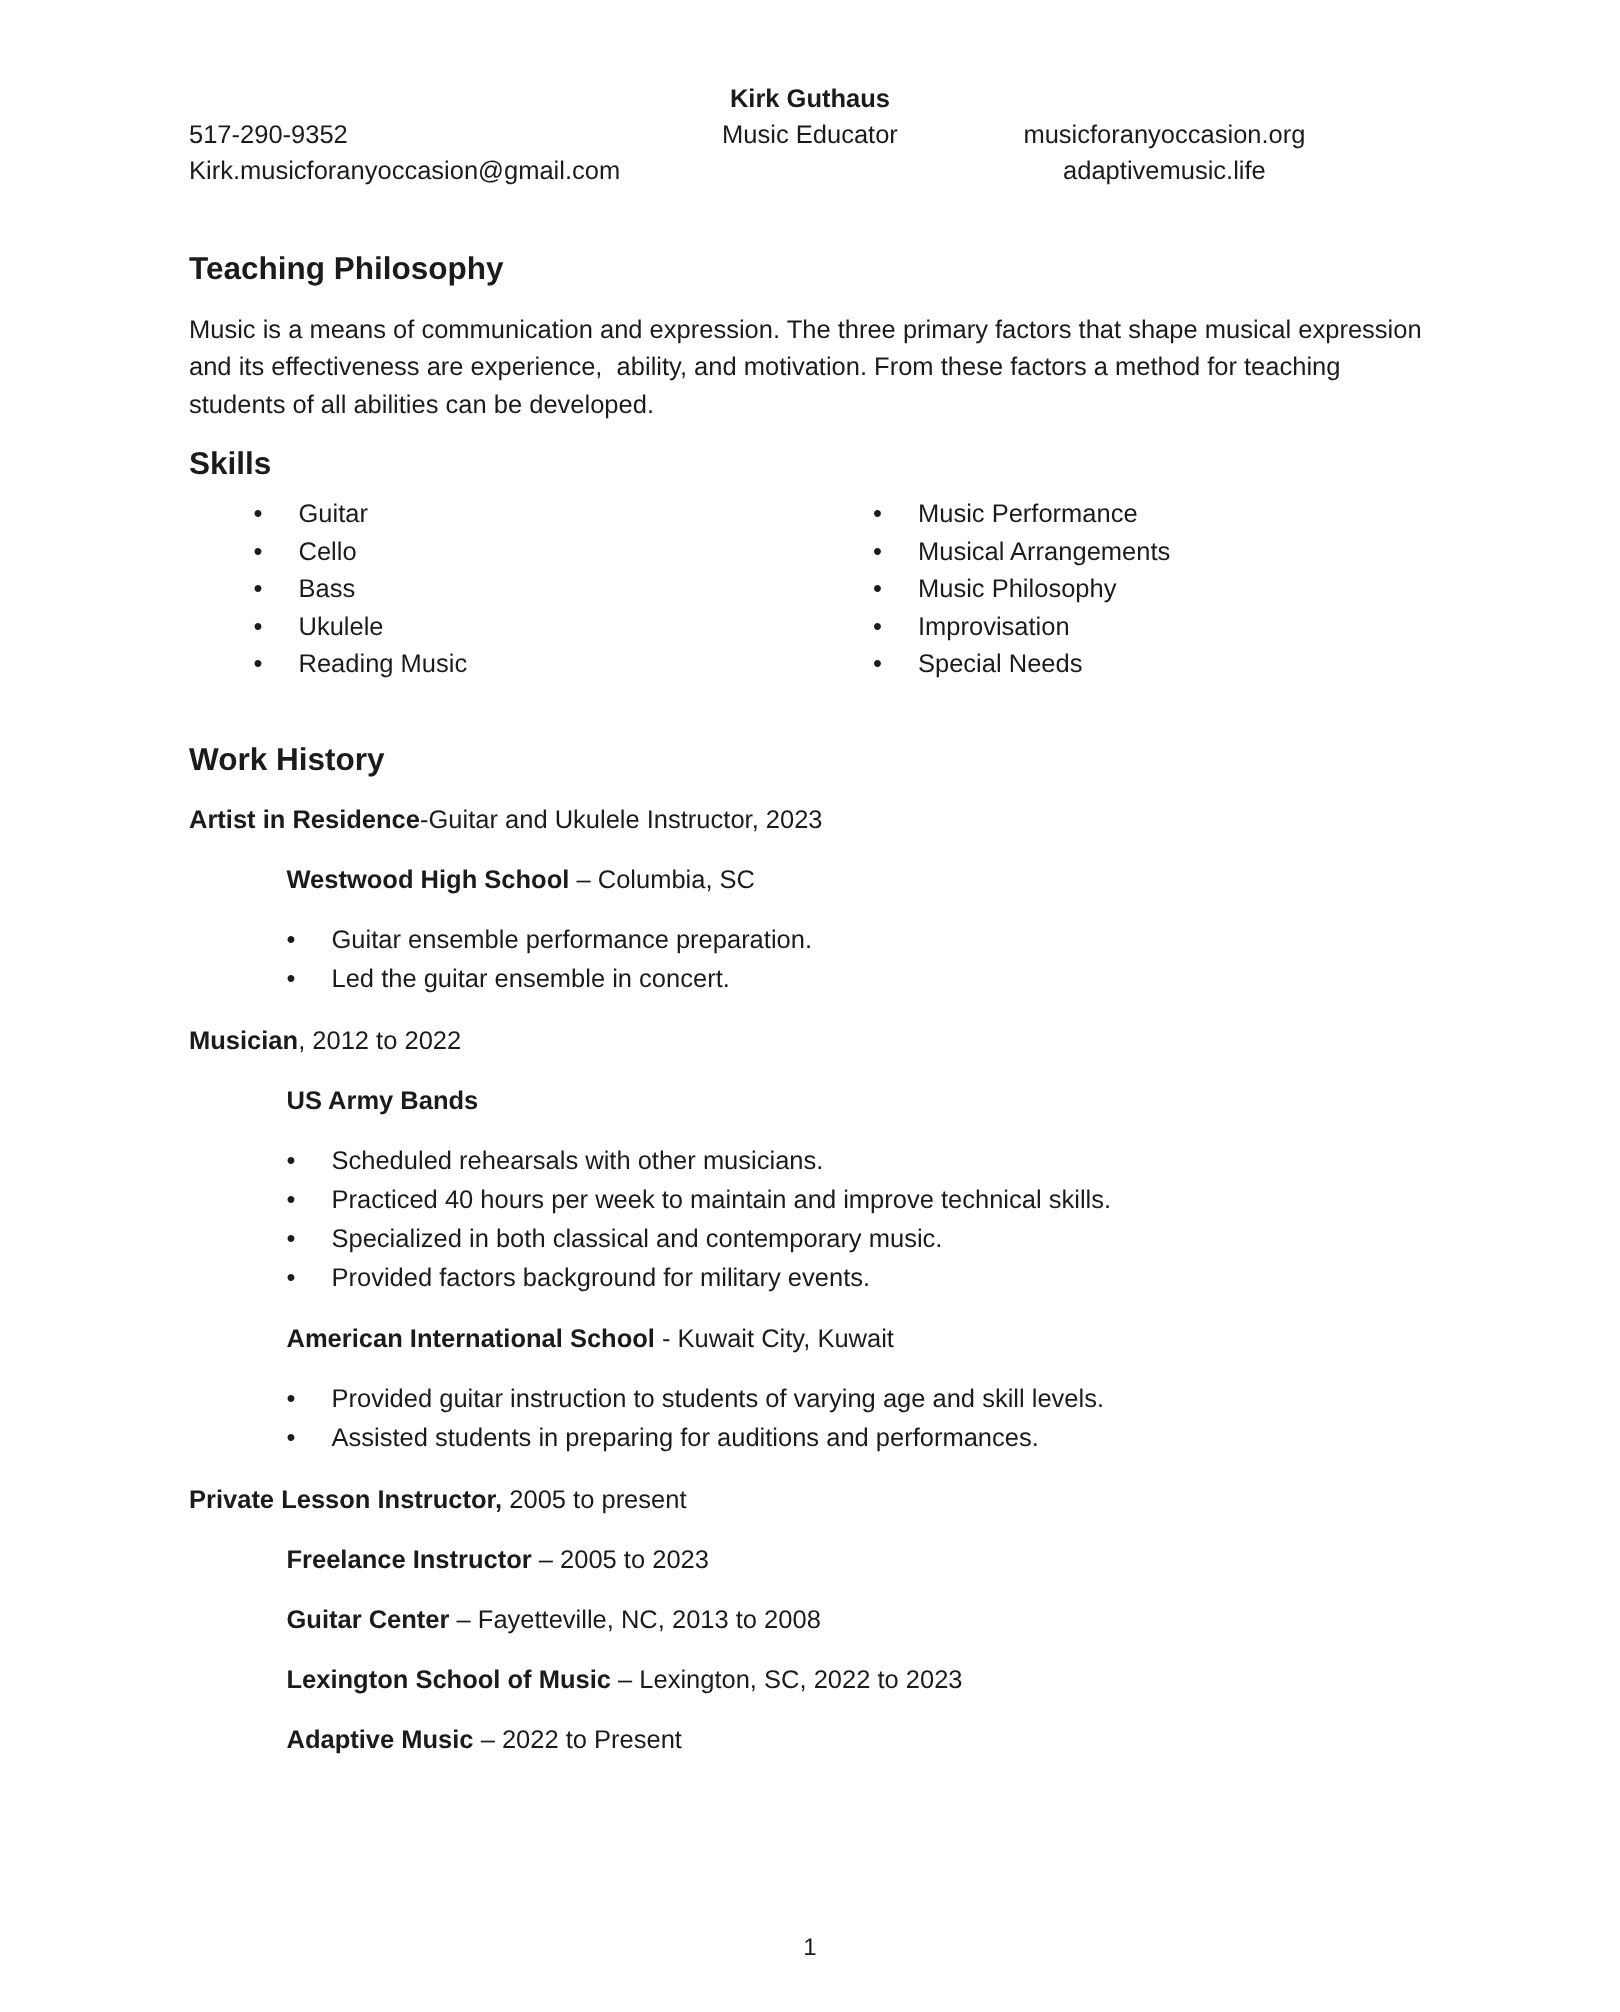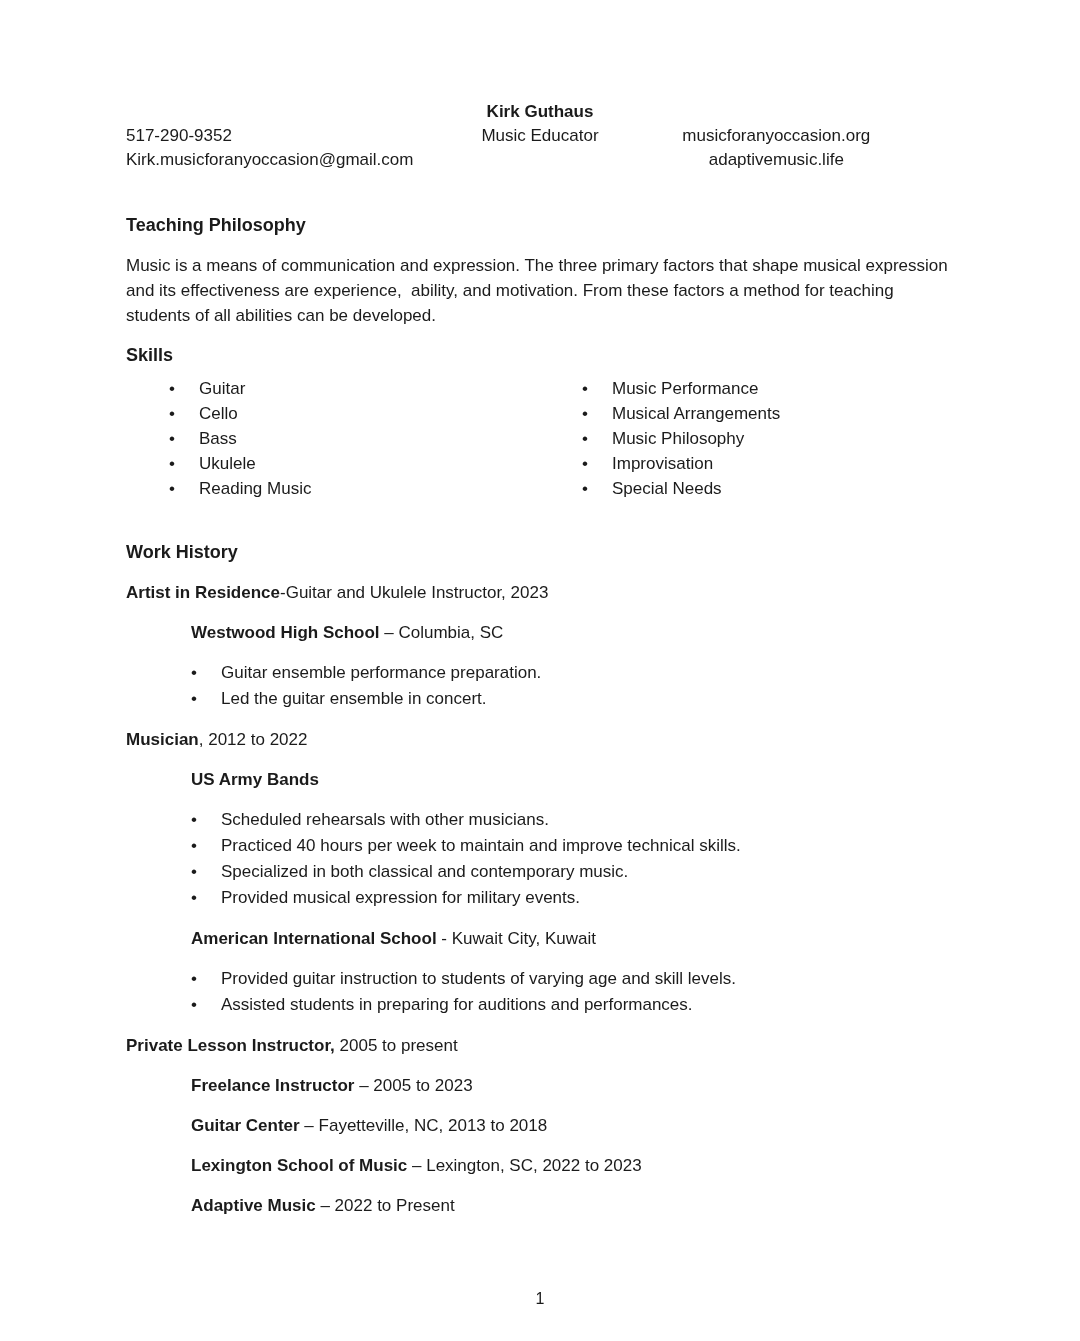--- a/index.html
+++ b/index.html
@@ -11,28 +11,28 @@
     position: relative;
     padding: 54px 126px 0 126px;
     font-family: "Liberation Sans", sans-serif;
     font-size: 17px;
     color: #1b1b1b;
     line-height: 25px;
   }
   .b { font-weight: 700; }
 
   
-  .hdr { display: grid; grid-template-columns: 1fr auto 1fr; line-height: 24px; margin-top: 46px; }
+  .hdr { display: grid; grid-template-columns: 1fr auto 1fr; line-height: 24px; }
   .hdr .hl { text-align: left; }
   .hdr .hc { text-align: center; }
   .hdr .hr { text-align: center; }
 
   
   h2 {
-    font-size: 18px;
+    font-size: 21px;
     font-weight: 700;
     line-height: 25px;
     margin-bottom: 15px;
   }
   .philosophy-heading { margin-top: 41px; }
   .skills-heading { margin-bottom: 8px; }
   .work-heading { margin-top: 39px; }
 
   .para { margin-bottom: 15px; white-space: pre-wrap; }
 
@@ -126,35 +126,35 @@
     </ul>
   </div>
 
   <div class="job">
     <p><span class="b">Musician</span><span>, 2012 to 2022</span></p>
     <p class="org-line"><span class="b">US Army Bands</span><span></span></p>
     <ul class="job-bullets">
       <li>Scheduled rehearsals with other musicians.</li>
       <li>Practiced 40 hours per week to maintain and improve technical skills.</li>
       <li>Specialized in both classical and contemporary music.</li>
-      <li>Provided musical expression for military events.</li>
+      <li>Provided factors background for military events.</li>
     </ul>
   </div>
 
   <div class="job">
     <p class="org-line"><span class="b">American International School</span><span> - Kuwait City, Kuwait</span></p>
     <ul class="job-bullets">
       <li>Provided guitar instruction to students of varying age and skill levels.</li>
       <li>Assisted students in preparing for auditions and performances.</li>
     </ul>
   </div>
 
   <div class="job">
     <p><span class="b">Private Lesson Instructor,</span><span> 2005 to present</span></p>
     <p class="org-line"><span class="b">Freelance Instructor</span><span> – 2005 to 2023</span></p>
-    <p class="org-line"><span class="b">Guitar Center</span><span> – Fayetteville, NC, 2013 to 2018</span></p>
+    <p class="org-line"><span class="b">Guitar Center</span><span> – Fayetteville, NC, 2013 to 2008</span></p>
     <p class="org-line"><span class="b">Lexington School of Music</span><span> – Lexington, SC, 2022 to 2023</span></p>
     <p class="org-line"><span class="b">Adaptive Music</span><span> – 2022 to Present</span></p>
   </div>
 
   <div class="page-number">1</div>
 
 </div>
 
 </body></html>

